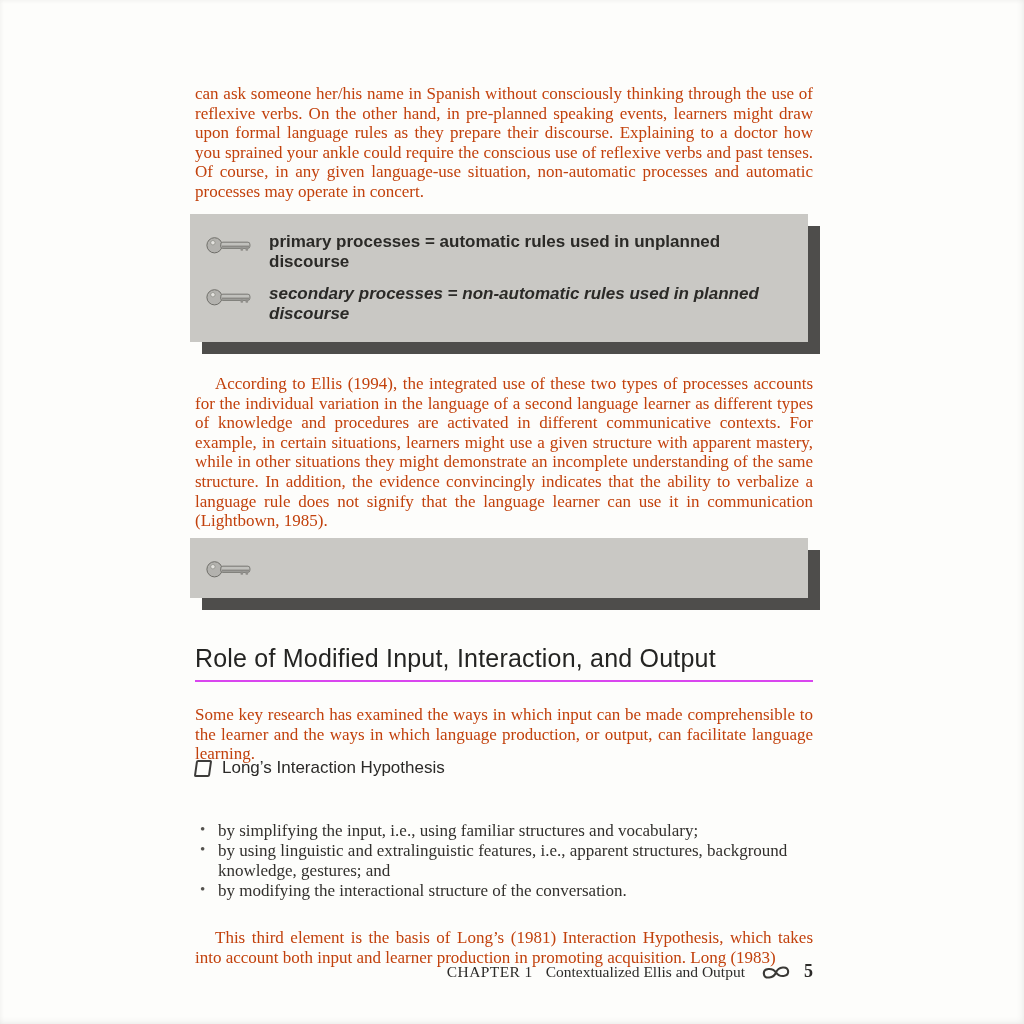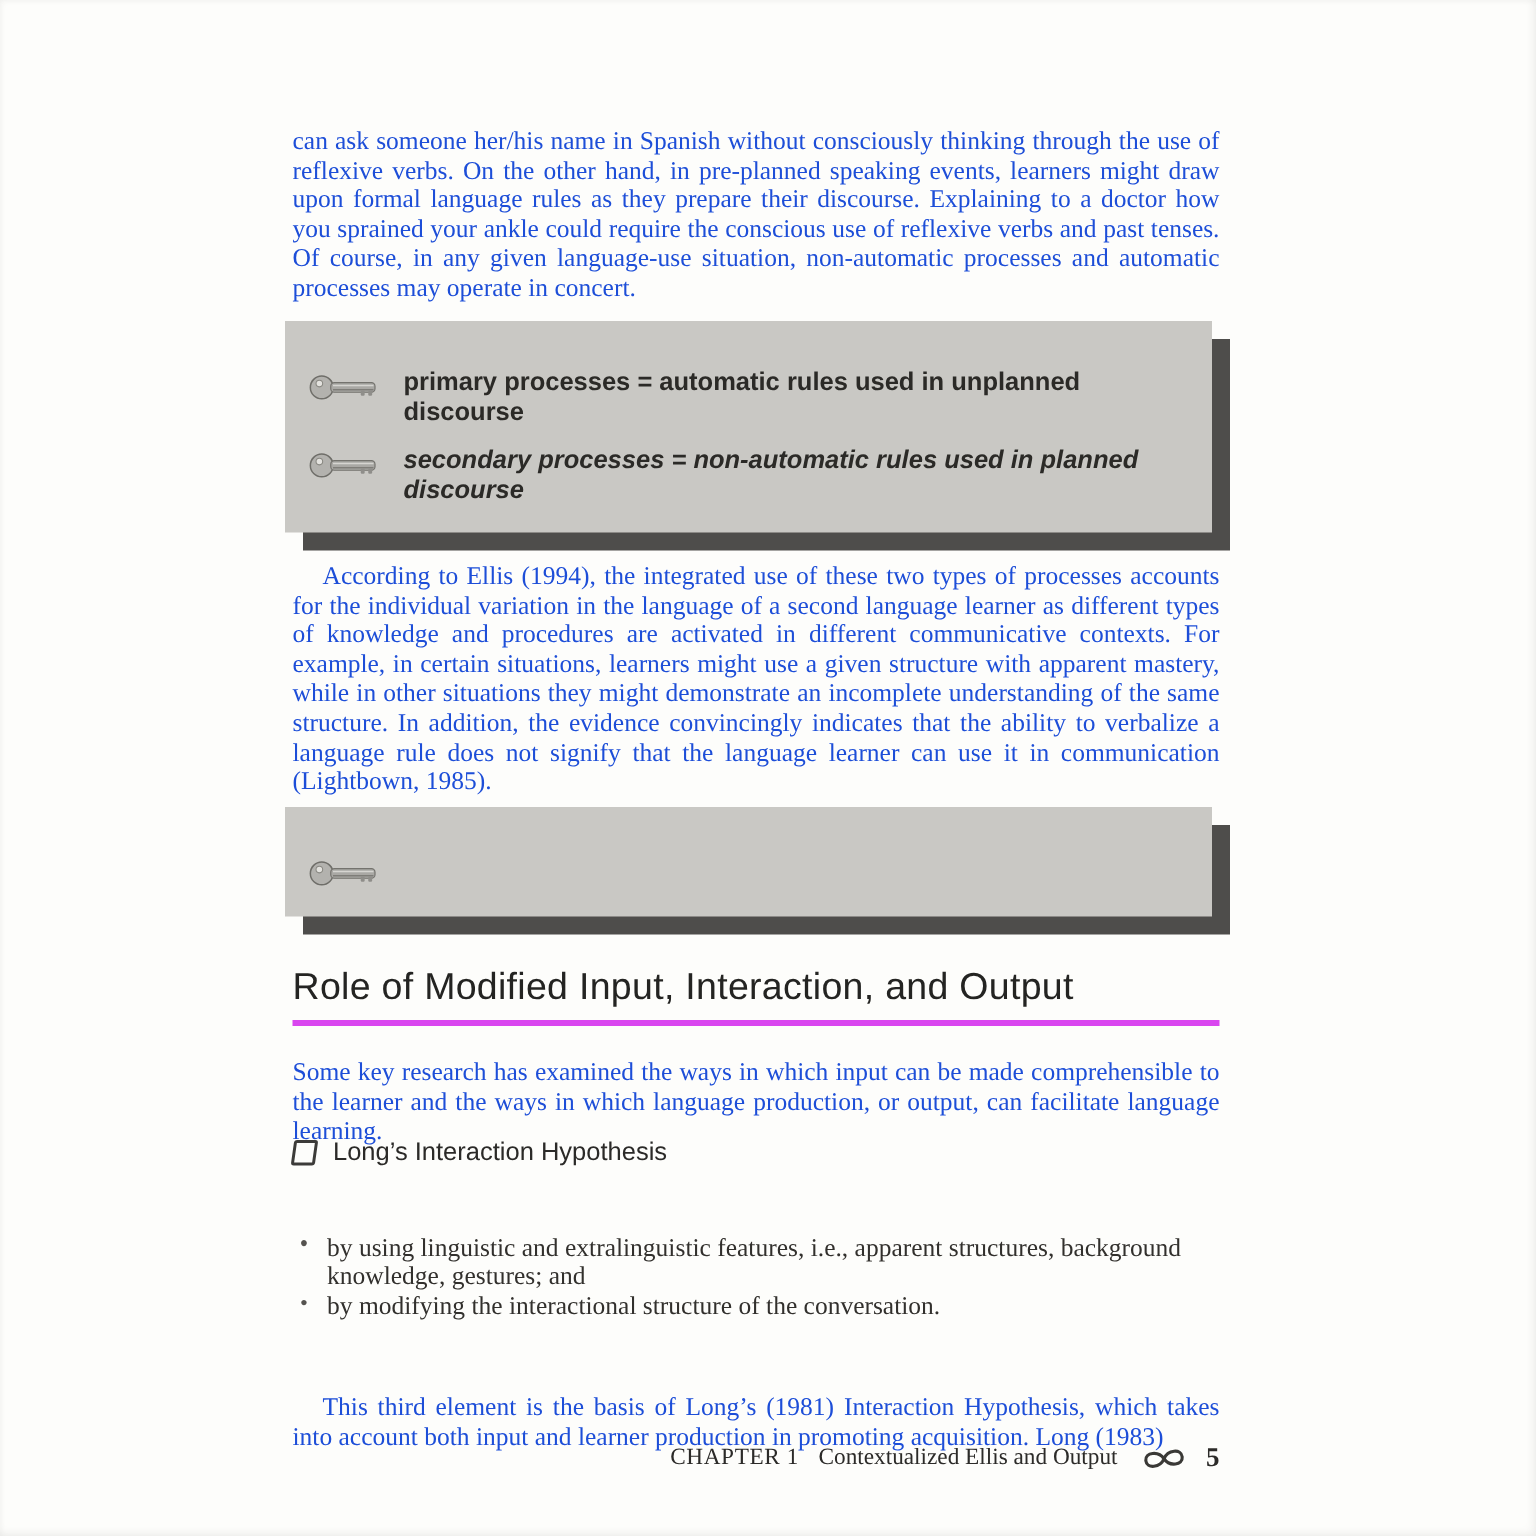--- a/index.html
+++ b/index.html
@@ -14,32 +14,32 @@
   .page{
     position:absolute;inset:0;
     background:#fdfdfb;
     box-shadow:inset -2px -2px 6px rgba(0,0,0,0.06), inset 1px 1px 4px rgba(0,0,0,0.03);
   }
   .body-para{
     position:absolute;
     left:195px;width:618px;
     font-size:17px;line-height:19.6px;
     text-align:justify;
-    color:#1d4ed8;
+    color:#c2410c;
   }
   .indent{text-indent:20px;}
 
   
   .callout{
     position:absolute;
     left:190px;width:618px;
     box-sizing:border-box;
     background:#c9c8c4;
     box-shadow:12px 12px 0 0 #4e4d4b;
-    padding:31px 18px 18px 16px;
+    padding:18px 18px 18px 16px;
   }
   .callout-item{
     display:flex;align-items:flex-start;gap:15px;
   }
   .callout-item + .callout-item{margin-top:12px;font-style:italic;}
   .callout-item .key{flex:0 0 48px;margin-top:2px;}
   .callout-text{
     font-family:"Liberation Sans", sans-serif;
     font-weight:bold;
     font-size:17px;line-height:20px;
@@ -50,21 +50,21 @@
 
   
   .section-heading{
     position:absolute;left:195px;width:618px;
     font-family:"Liberation Sans", sans-serif;
     font-weight:400;
     font-size:25px;
     color:#242422;
     letter-spacing:0.2px;
     padding-bottom:7px;
-    border-bottom:4px solid #d946ef;
+    border-bottom:2px solid #d946ef;
   }
 
   
   .subsection-heading{
     position:absolute;left:195px;width:618px;
     display:flex;align-items:center;gap:11px;
     font-family:"Liberation Sans", sans-serif;
     font-size:17px;
     color:#2b2a28;
   }
@@ -164,20 +164,21 @@
 
   <h2 class="subsection-heading" style="top:758px;margin:0;font-weight:400;">
     <span class="square-glyph"></span>
     <span>Long’s Interaction Hypothesis</span>
   </h2>
 
 
   <ul class="bullet-list" style="top:821px;">
     <li>
       <span class="bullet-dot">•</span>
+      <span>by simplifying the input, i.e., using familiar structures and vocabulary;</span>
     </li>
     <li>
       <span class="bullet-dot">•</span>
       <span>by using linguistic and extralinguistic features, i.e., apparent structures, background knowledge, gestures; and</span>
     </li>
     <li>
       <span class="bullet-dot">•</span>
       <span>by modifying the interactional structure of the conversation.</span>
     </li>
   </ul>

